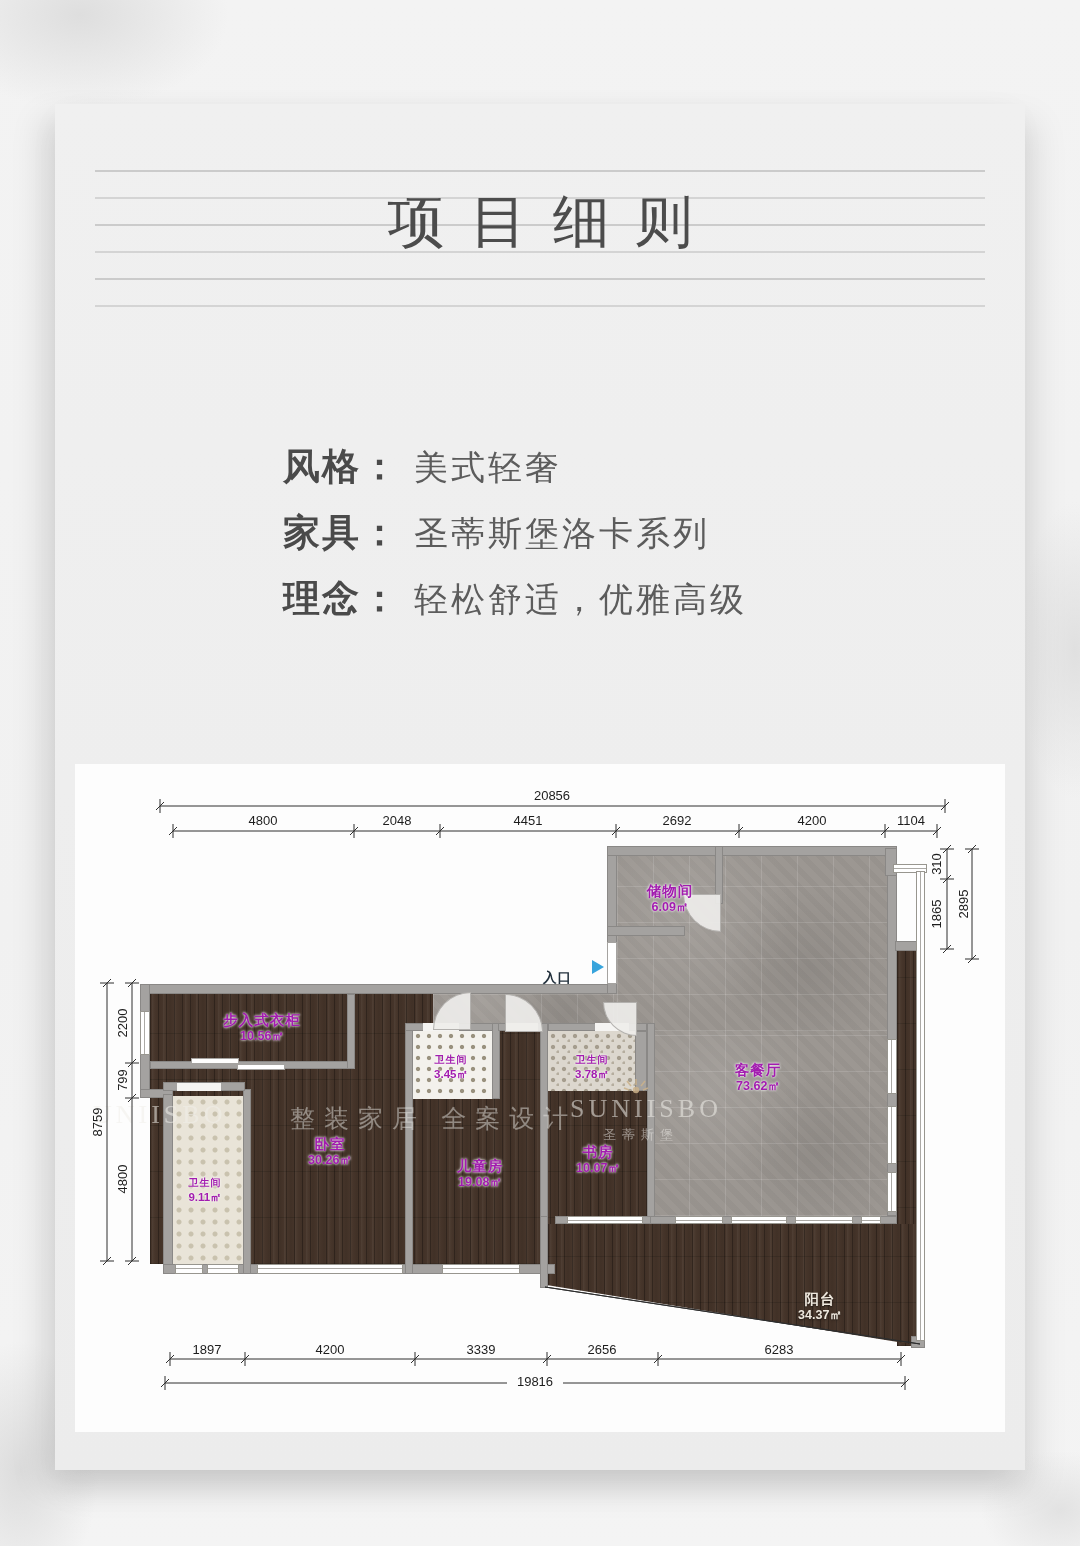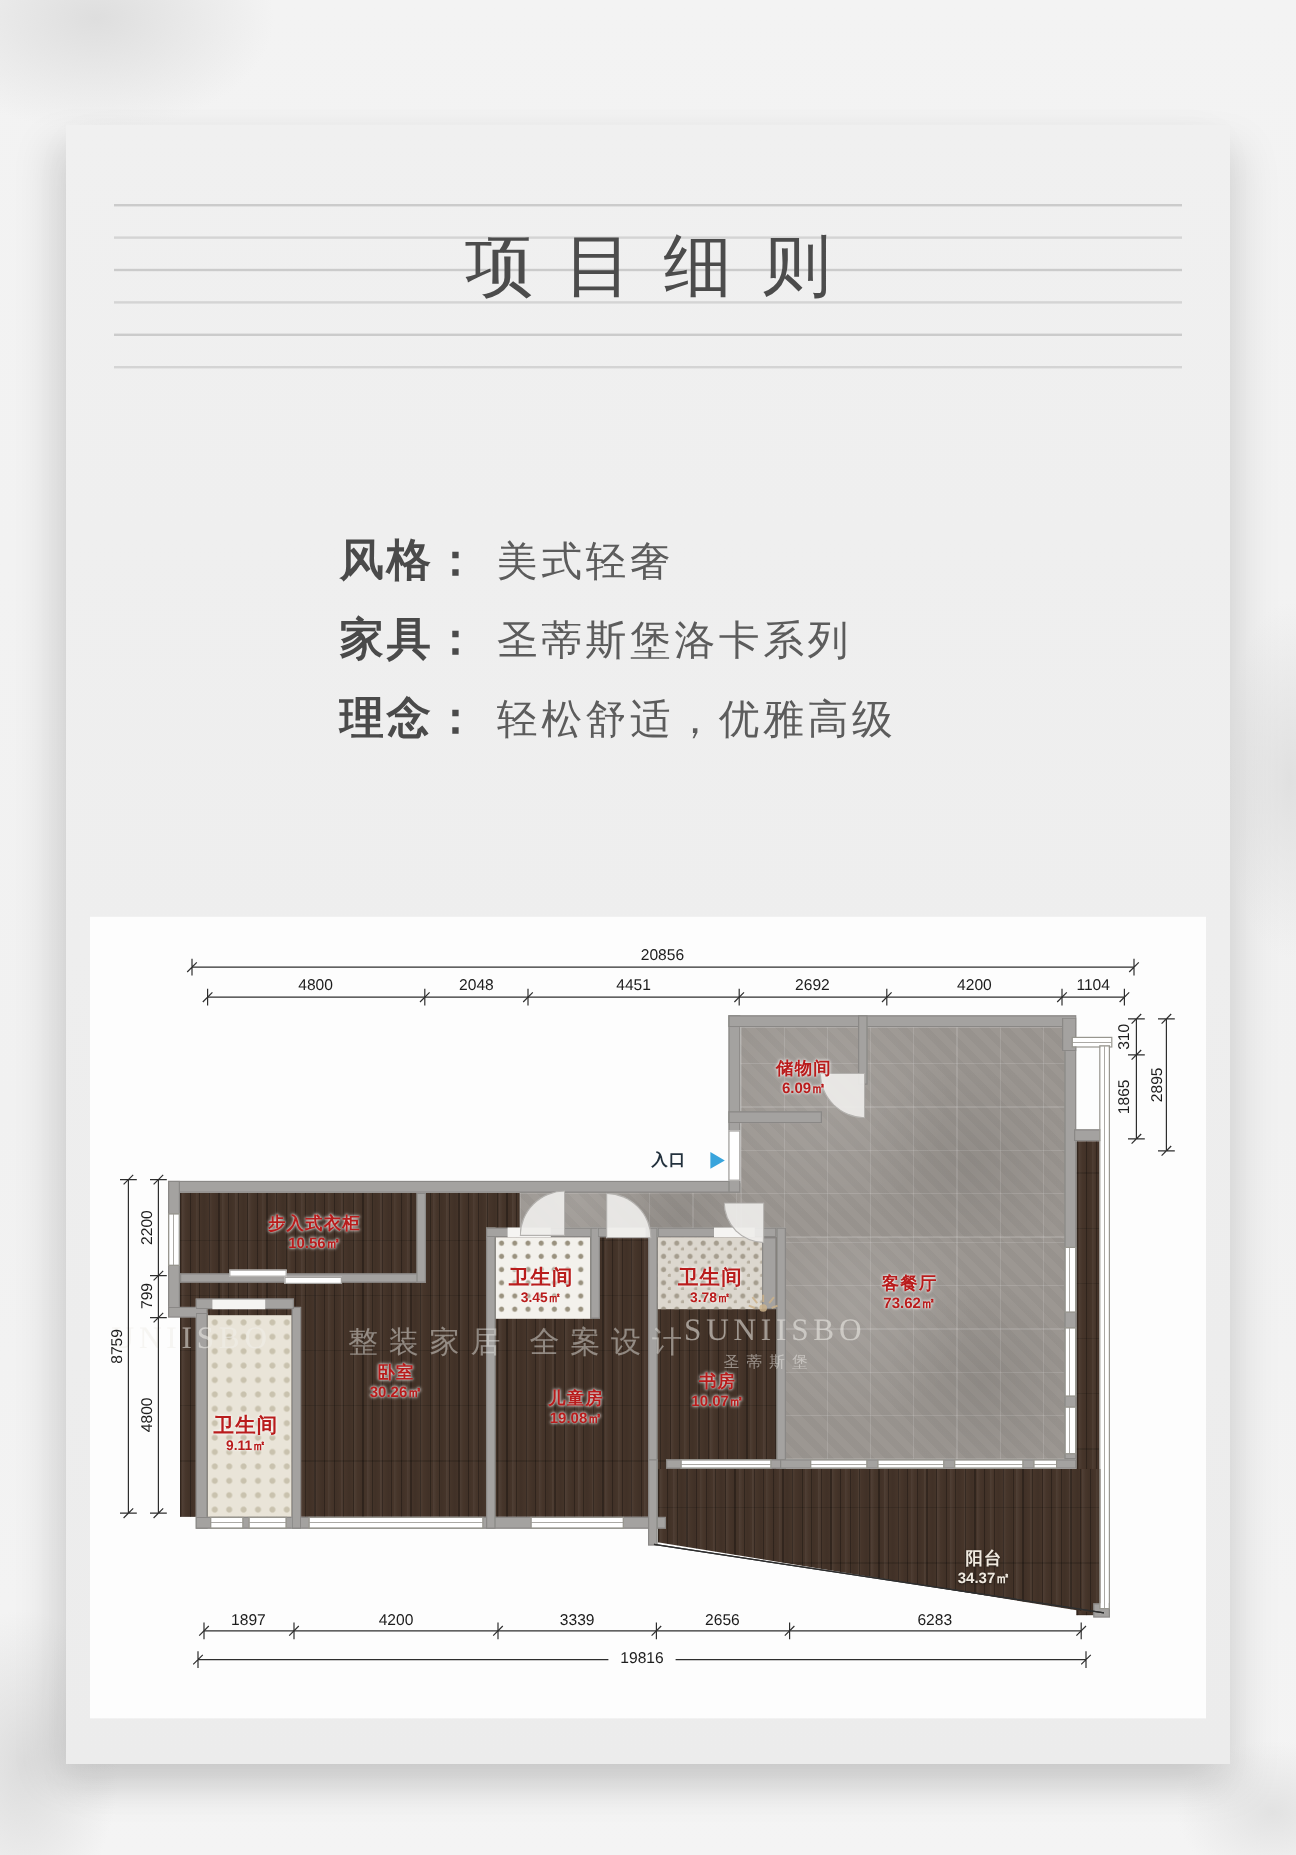--- a/index.html
+++ b/index.html
@@ -50,25 +50,25 @@
   .bath-white{background-color:#f3f1ec;background-image:radial-gradient(circle 2px at 5px 5px,#99917e 1.6px,transparent 2.6px);background-size:11px 11px;}
   .bath-gray{background-color:#dcd7ce;background-image:
     radial-gradient(circle 2px at 5px 5px,#a59d8e 1.6px,transparent 2.6px),
     radial-gradient(circle 1.5px at 10px 10px,#b5ad9e 1.2px,transparent 2px);background-size:11px 11px;}
   .wall{background:#a4a2a0;box-shadow:inset 0 0 0 1px rgba(112,110,108,.5);}
   .winH{background:linear-gradient(to bottom,#ffffff 0 3px,#aba9a5 3px 4px,#ffffff 4px 100%);border:1px solid #98968f;box-sizing:border-box;}
   .winV{background:linear-gradient(to right,#ffffff 0 3px,#aba9a5 3px 4px,#ffffff 4px 100%);border:1px solid #98968f;box-sizing:border-box;}
   .doorleaf{background:#ffffff;border:1px solid #a5a3a0;box-sizing:border-box;}
   .opening{background:#f5f4f2;}
   .arc{background:rgba(238,237,234,.92);border:1px solid #b3b1ae;box-sizing:border-box;}
-  .room-label{position:absolute;text-align:center;color:#b91c1c;
+  .room-label{position:absolute;text-align:center;color:#a21caf;
     text-shadow:0 0 3px rgba(255,255,255,.85),0 0 2px rgba(255,255,255,.85);line-height:1.25;}
   .room-label .nm{font-weight:700;font-size:14.5px;letter-spacing:1px;}
   .room-label .ar{font-size:12.5px;font-weight:700;}
-  .room-label.small .nm{font-size:17px;}
+  .room-label.small .nm{font-size:10px;}
   .room-label.small .ar{font-size:11.5px;}
   .room-label.light{color:#efe9df;text-shadow:0 1px 2px rgba(0,0,0,.55);}
   .entry-label{position:absolute;font-size:13.5px;font-weight:700;color:#23313d;letter-spacing:1px;}
   .entry-arrow{position:absolute;width:0;height:0;border-left:12px solid #38a4dc;border-top:7px solid transparent;border-bottom:7px solid transparent;}
   .wm{position:absolute;white-space:nowrap;pointer-events:none;}
   .wm-cn{font-size:25px;letter-spacing:9px;color:rgba(233,231,228,.48);font-family:"Liberation Serif",serif;}
   .wm-brand{font-size:26px;letter-spacing:4px;color:rgba(240,238,234,.55);font-family:"Liberation Serif",serif;}
   .wm-brand-cn{font-size:13px;letter-spacing:6px;color:rgba(240,238,234,.5);font-family:"Liberation Serif",serif;}
   .dims{position:absolute;left:0;top:0;pointer-events:none;}
   .dims line,.dims path{stroke:#2e2e2e;stroke-width:1;fill:none;}
@@ -217,21 +217,21 @@
       <div class="ar">10.07㎡</div>
     </div>
     <div class="room-label small" style="left:82px;top:413px;width:96px">
       <div class="nm">卫生间</div>
       <div class="ar">9.11㎡</div>
     </div>
     <div class="room-label light" style="left:695px;top:526px;width:100px">
       <div class="nm">阳台</div>
       <div class="ar">34.37㎡</div>
     </div>
-    <div class="entry-label" style="left:468px;top:194px">入口</div>
+    <div class="entry-label" style="left:468px;top:205px">入口</div>
     <div class="entry-arrow" style="left:517px;top:196px"></div>
 
     <svg class="dims" width="930" height="668" viewBox="0 0 930 668">
 
       <line x1="470" y1="523" x2="845" y2="580" stroke="#9a9896" stroke-width="9"></line>
       <line x1="470" y1="523" x2="845" y2="580" stroke="#ffffff" stroke-width="5"></line>
 
       <line x1="85" y1="42" x2="870" y2="42"></line>
       <path d="M85 35 L85 49 M870 35 L870 49 M81 46 L89 38 M866 46 L874 38"></path>
       <text x="477" y="36" text-anchor="middle">20856</text>

